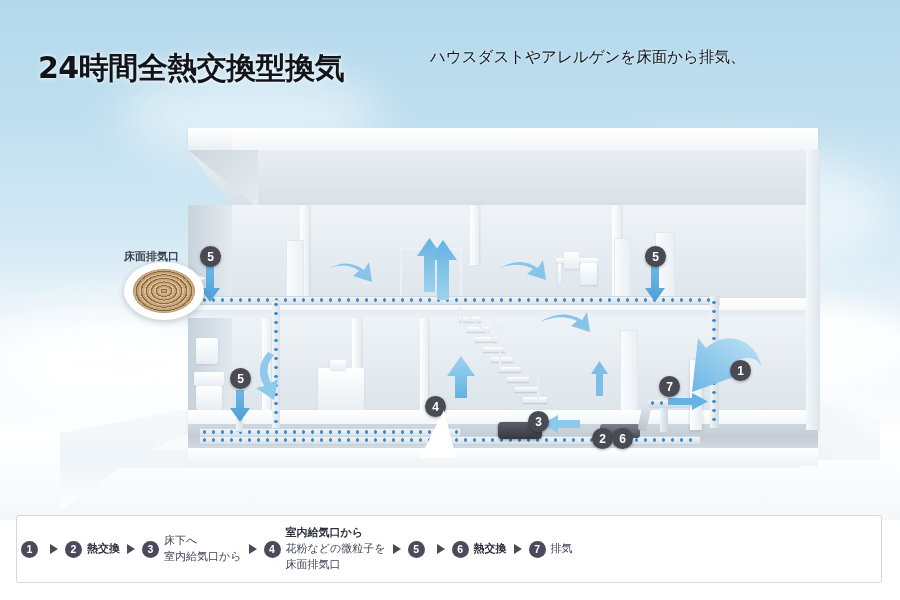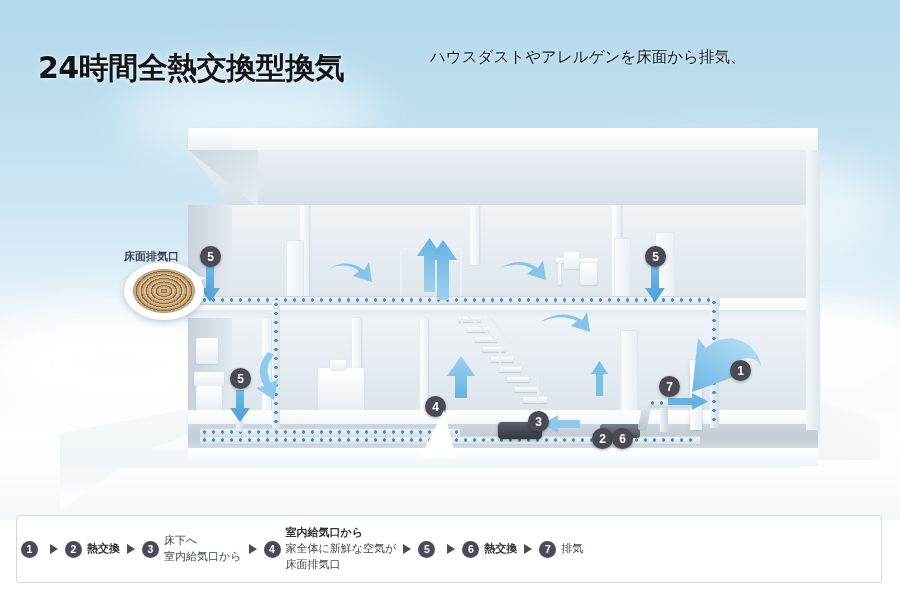--- a/index.html
+++ b/index.html
@@ -434,21 +434,21 @@
         <div class="ltext">
           <div>床下へ</div>
           <div>室内給気口から</div>
         </div>
       </div>
       <div class="sep"></div>
       <div class="legend-item">
         <div class="lnum">4</div>
         <div class="ltext">
           <div class="b">室内給気口から</div>
-          <div>家全体に新鮮な空気が</div>
+          <div>花粉などの微粒子を</div>
           <div>床面排気口</div>
         </div>
       </div>
       <div class="sep"></div>
       <div class="legend-item">
         <div class="lnum">5</div>
       </div>
       <div class="sep"></div>
       <div class="legend-item">
         <div class="lnum">6</div>

